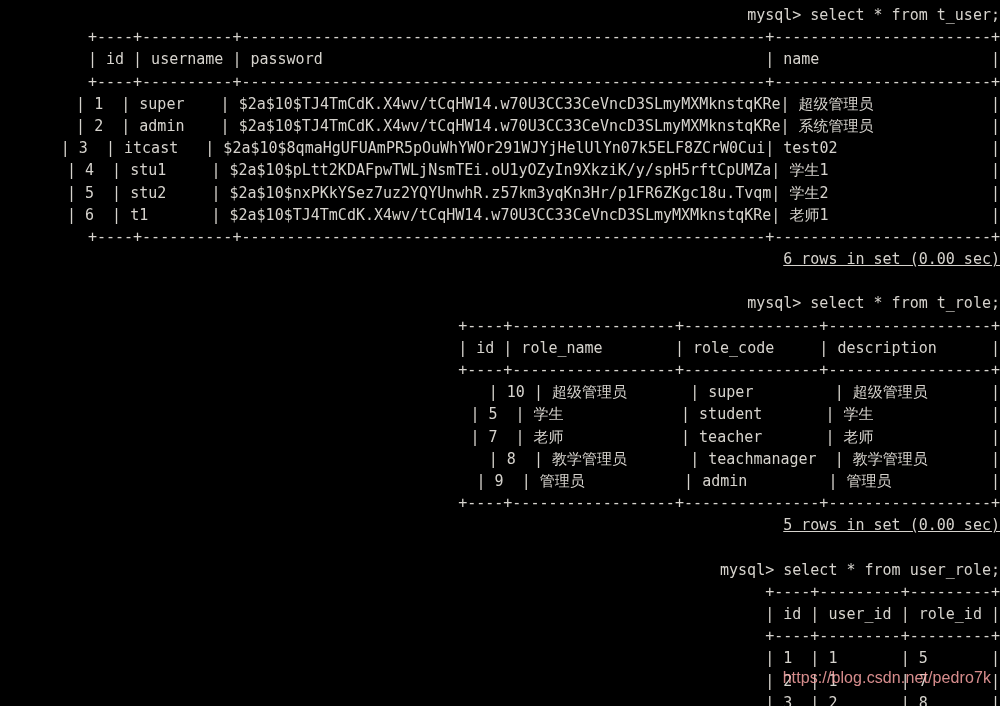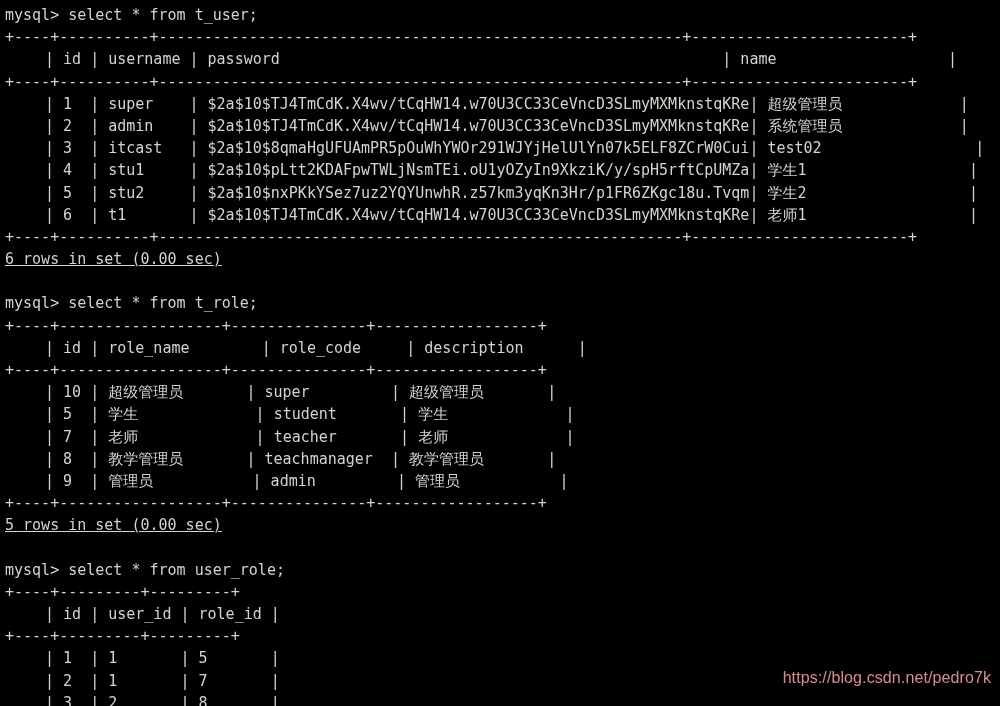--- a/index.html
+++ b/index.html
@@ -22,20 +22,21 @@
     height: 698px;
     background: #000000;
     color: #d6d3cd;
     font-family: "DejaVu Sans Mono", "Liberation Mono", monospace;
     font-size: 15px;
     line-height: 22.2px;
     letter-spacing: 0px;
     padding: 4px 0 0 5px;
     box-sizing: border-box;
     white-space: pre;
+    text-align: right;
     -webkit-font-smoothing: none;
   }
   .line {
     white-space: pre;
     height: 22.2px;
     font-variant-ligatures: none;
   }
   .blank { height: 22.2px; }
   
   .prompt-line { color: #d6d3cd; }

